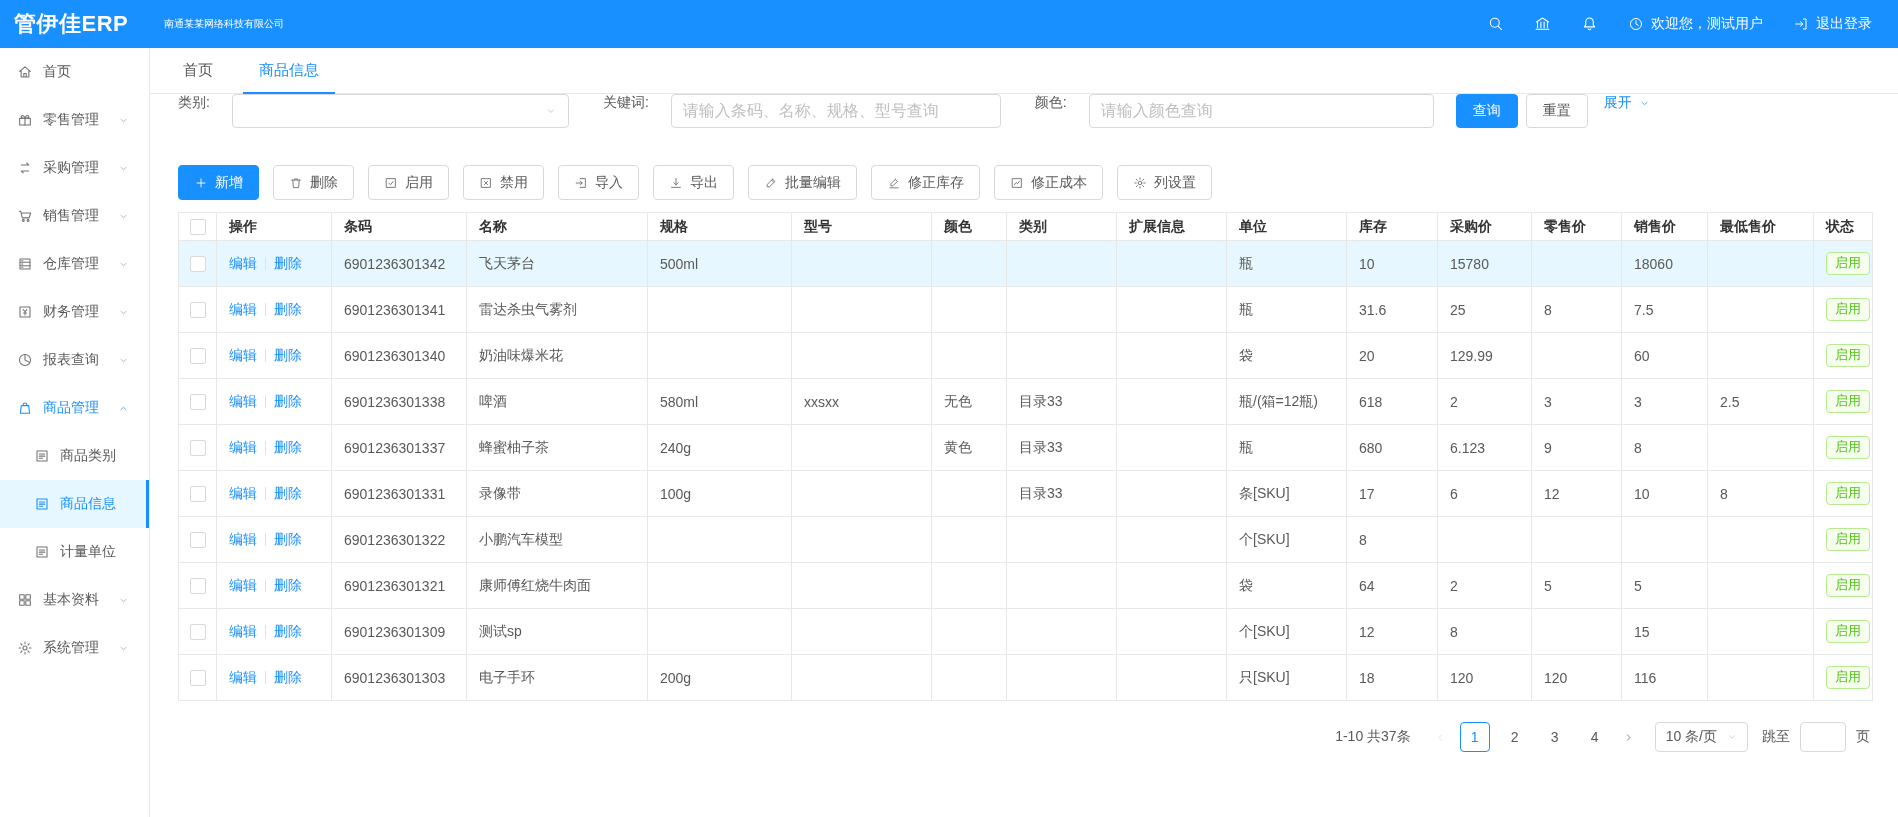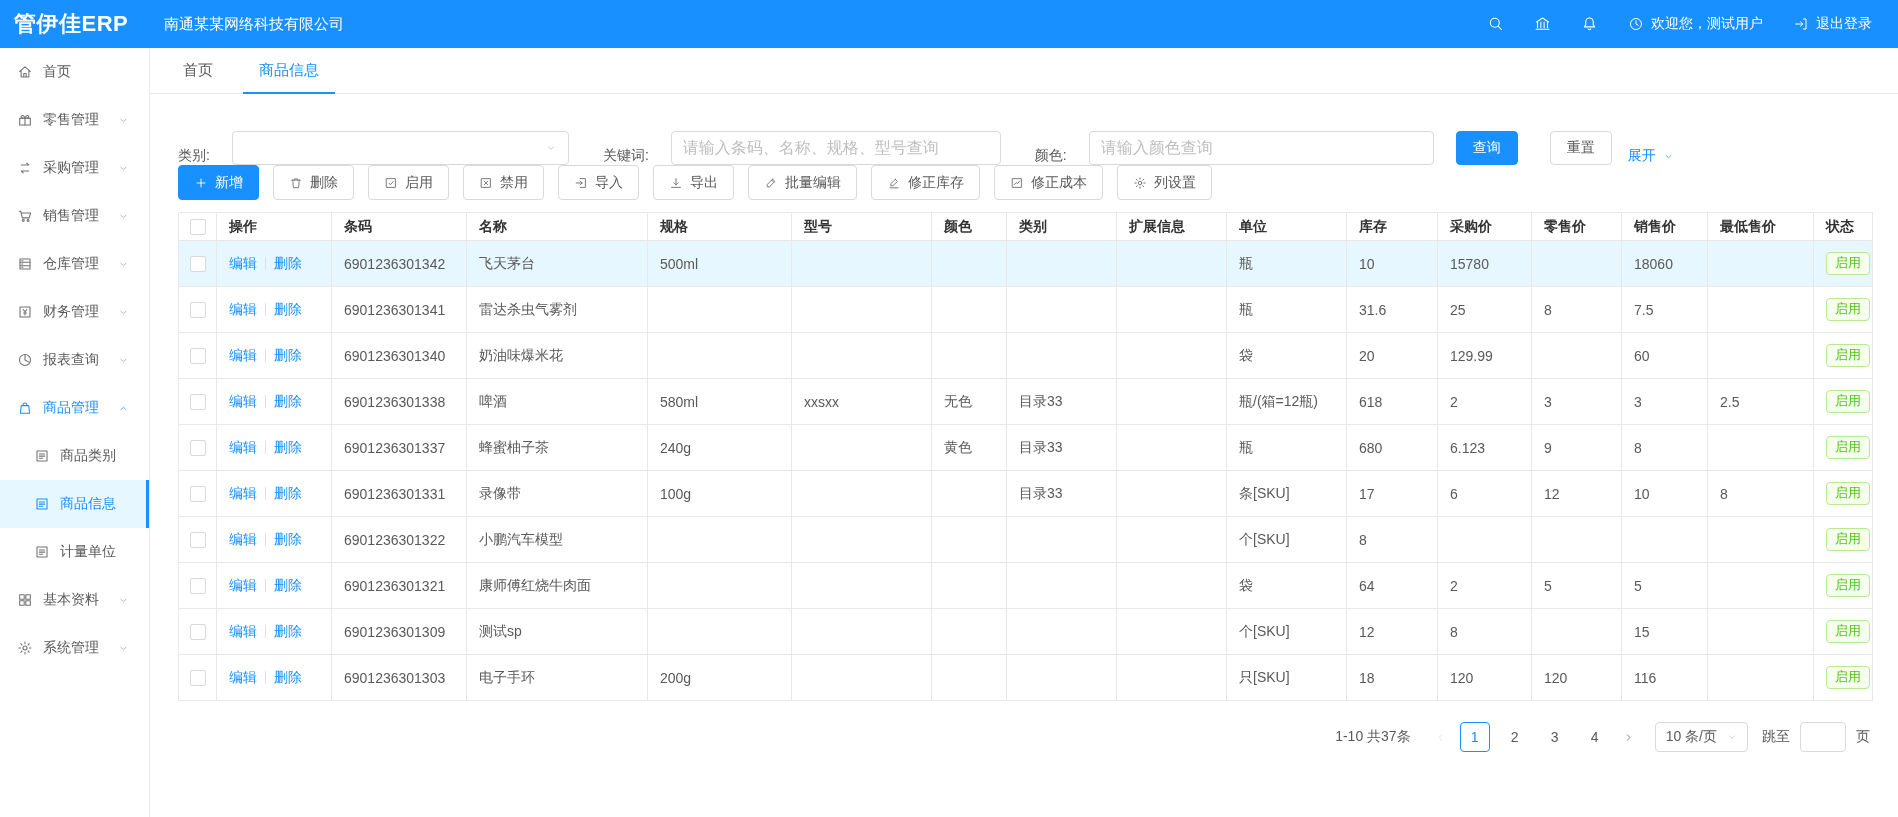--- a/index.html
+++ b/index.html
@@ -3,21 +3,21 @@
 <meta charset="utf-8">
 <style>
   *{box-sizing:border-box;margin:0;padding:0}
   html,body{width:1898px;height:817px}
   body{overflow:hidden;background:#fff;font-family:"Liberation Sans","DejaVu Sans",sans-serif;color:#595959;font-size:14px}
   svg.ic{fill:none;stroke:currentColor;stroke-width:1.6;stroke-linecap:round;stroke-linejoin:round;flex:none;width:16px;height:16px}
 
   
   .topbar{height:48px;background:var(--primary,#1890ff);display:flex;align-items:center;color:#fff;padding-left:14px}
   .logo{font-size:22px;font-weight:bold;letter-spacing:.5px;width:150px}
-  .company{font-size:15px}
+  .company{font-size:10px}
   .top-right{margin-left:auto;display:flex;align-items:flex-start;padding-right:26px}
   .top-icon{margin-left:30px;cursor:pointer;display:flex}
   .top-icon .ic{width:17px;height:17px;stroke-width:1.5}
   .top-item{display:flex;align-items:center;gap:7px;margin-left:30px;cursor:pointer;font-size:14px}
   .top-item .ic{width:16px;height:16px;stroke-width:1.5}
 
   .layout{display:flex;height:769px}
 
   
   .sidebar{width:150px;border-right:1px solid #e8e8e8;flex:none;background:#fff}
@@ -32,31 +32,31 @@
 
   .content{flex:1;min-width:0}
   
   .tabbar{height:46px;border-bottom:1px solid #e8e8e8;display:flex;padding-left:17px}
   .tab{padding:0 16px;display:flex;align-items:center;margin-right:14px;position:relative;color:#595959;cursor:pointer;font-size:15px}
   .tab.active{color:var(--primary,#1890ff)}
   .tab.active::after{content:"";position:absolute;left:0;right:0;bottom:-1px;height:2px;background:var(--primary,#1890ff)}
 
   .page{padding:0 28px}
   
-  .filterbar{height:71px;display:flex;align-items:flex-end}
+  .filterbar{height:71px;display:flex;align-items:flex-start}
   .f-label{color:#595959;margin-right:22px;flex:none}
   .select{width:337px;height:34px;border:1px solid #d9d9d9;border-radius:4px;display:flex;align-items:center;justify-content:flex-end;padding:0 11px;cursor:pointer;background:#fff;margin-right:34px}
   .select .ic{width:12px;height:12px;color:#bfbfbf}
   .f-input{height:34px;border:1px solid #d9d9d9;border-radius:4px;padding:0 11px;font-size:16px;color:#595959;outline:none;font-family:inherit}
   .f-input::placeholder{color:#bfbfbf}
   .f-input.keyword{width:330px;margin-right:34px}
   .f-input.color{width:345px;margin-right:22px}
   .btn{height:34px;padding:0 16px;border-radius:4px;border:1px solid #d9d9d9;background:#fff;color:#595959;font-size:14px;cursor:pointer;font-family:inherit}
   .btn.primary{background:var(--primary,#1890ff);border-color:var(--primary,#1890ff);color:#fff}
-  .btn + .btn{margin-left:32px}
+  .btn + .btn{margin-left:8px}
   .expand-link{color:var(--primary,#1890ff);display:inline-flex;align-items:center;gap:7px;margin-left:16px;cursor:pointer}
   .expand-link .ic{width:11px;height:11px}
 
   
   .toolbar{display:flex;gap:14px}
   .tbtn{height:35px;padding:4px 15px;border-radius:4px;border:1px solid #d9d9d9;background:#fff;color:#595959;font-size:14px;display:inline-flex;align-items:center;gap:7px;cursor:pointer;font-family:inherit}
   .tbtn .ic{width:14px;height:14px;color:#737373}
   .tbtn.primary{background:var(--primary,#1890ff);border-color:var(--primary,#1890ff);color:#fff}
   .tbtn.primary .ic{color:#fff}
 

